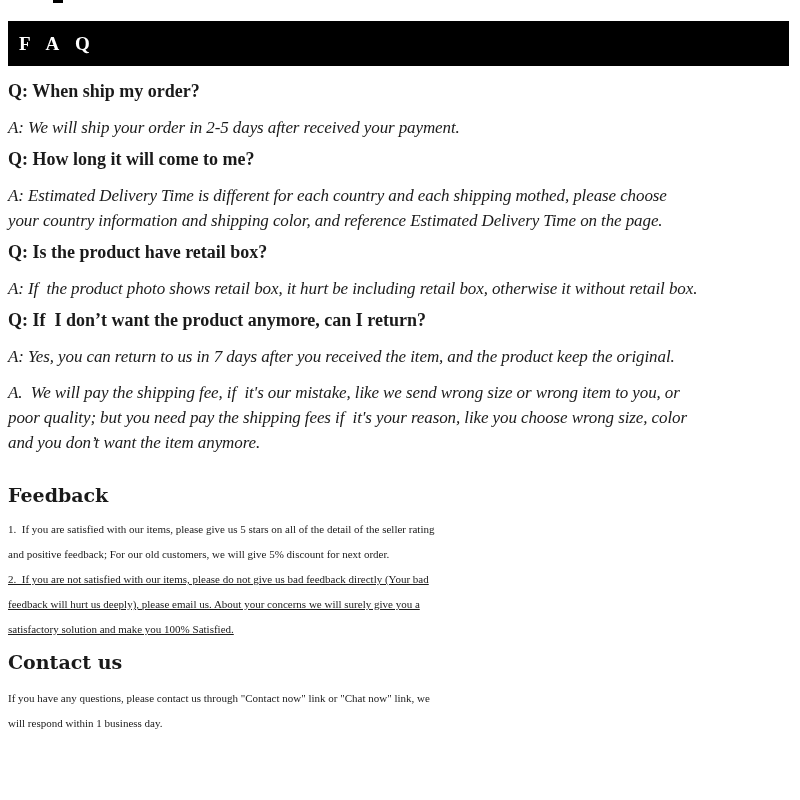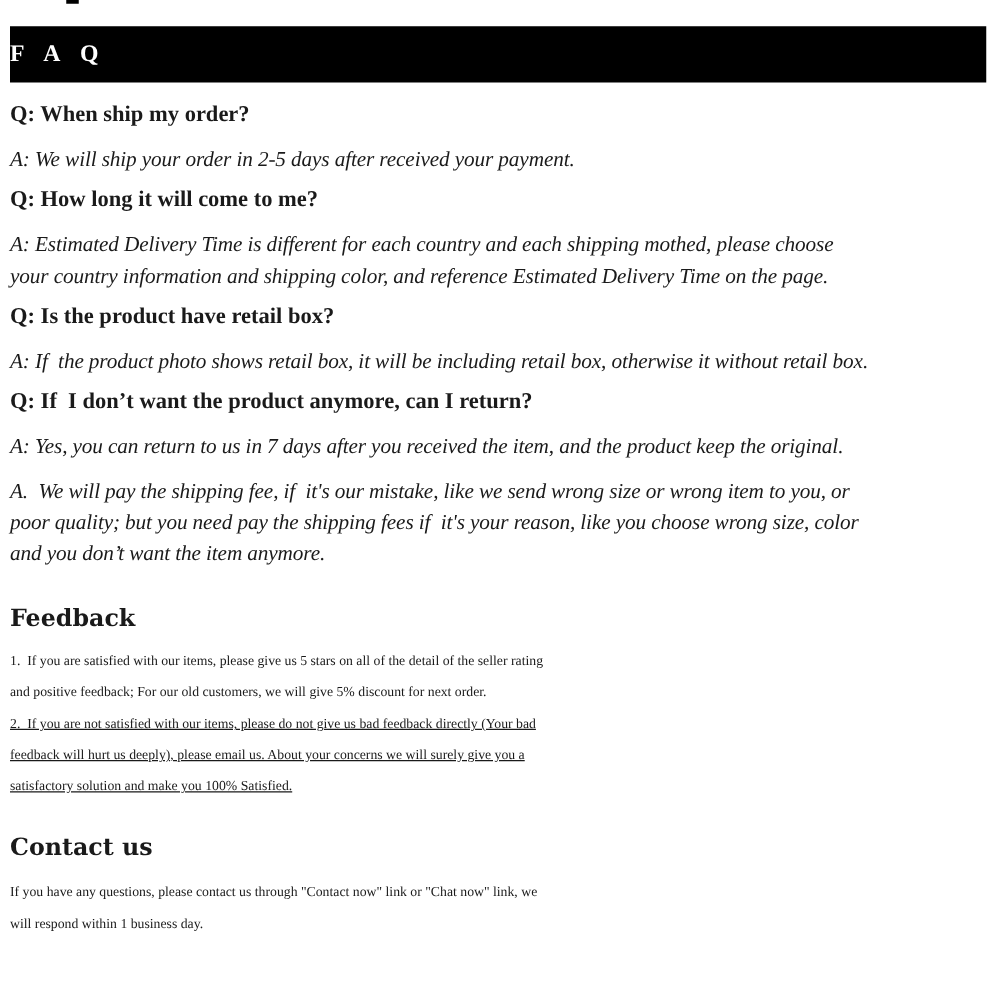--- a/index.html
+++ b/index.html
@@ -36,20 +36,21 @@
     height: 45px;
     background: #000000;
     display: flex;
     align-items: center;
   }
   .header-title {
     color: #ffffff;
     font-weight: bold;
     font-size: 19px;
     letter-spacing: 6px;
+    padding-left: 11px;
     font-family: "Liberation Serif", serif;
   }
   .content {
     position: absolute;
     left: 8px;
     top: 66px;
     width: 786px;
     padding-top: 1px;
   }
   .faq-q {
@@ -70,21 +71,21 @@
     white-space: pre-wrap;
     font-style: italic;
   }
   .sec-heading {
     font-family: "DejaVu Serif", serif;
     font-weight: bold;
     font-size: 19px;
     line-height: 28px;
   }
   #feedback-heading { margin-top: 26px; }
-  #contact-heading  { margin-top: 22px; }
+  #contact-heading  { margin-top: 6px; }
   .sec-para { margin: 0; }
   #feedback-para-1 { margin-top: 8px; }
   #feedback-para-2 { margin-top: 0; text-decoration: underline; }
   #contact-para    { margin-top: 10px; }
   .sec-para .t-line {
     font-size: 11px;
     line-height: 25px;
     white-space: pre-wrap;
   }
 </style>
@@ -107,21 +108,21 @@
     </div>
 
     <div class="faq-q">Q: How long it will come to me?</div>
     <div class="faq-a">
       <div class="t-line">A: Estimated Delivery Time is different for each country and each shipping mothed, please choose</div>
       <div class="t-line">your country information and shipping color, and reference Estimated Delivery Time on the page.</div>
     </div>
 
     <div class="faq-q">Q: Is the product have retail box?</div>
     <div class="faq-a">
-      <div class="t-line">A: If  the product photo shows retail box, it will be including retail box, otherwise it without retail box.</div>
+      <div class="t-line">A: If  the product photo shows retail box, it hurt be including retail box, otherwise it without retail box.</div>
     </div>
 
     <div class="faq-q">Q: If  I don’t want the product anymore, can I return?</div>
     <div class="faq-a">
       <div class="t-line">A: Yes, you can return to us in 7 days after you received the item, and the product keep the original.</div>
     </div>
 
     <div class="faq-a">
       <div class="t-line">A.  We will pay the shipping fee, if  it's our mistake, like we send wrong size or wrong item to you, or</div>
       <div class="t-line">poor quality; but you need pay the shipping fees if  it's your reason, like you choose wrong size, color</div>

